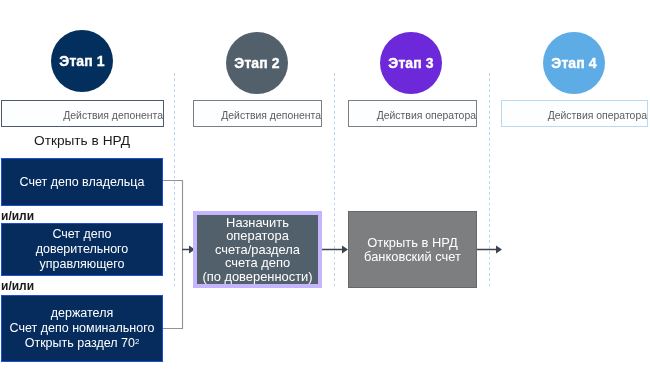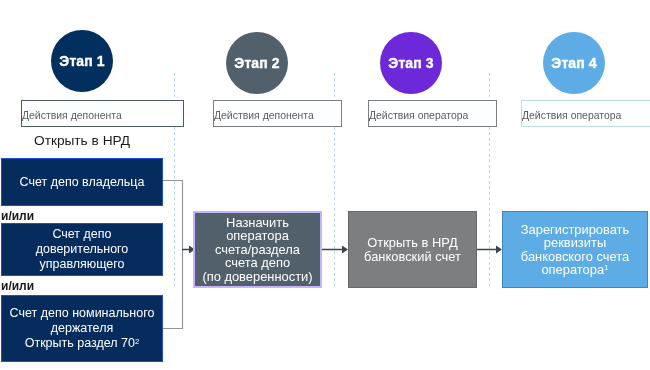--- a/index.html
+++ b/index.html
@@ -5,22 +5,22 @@
   html,body{margin:0;padding:0;background:#ffffff;}
   body{width:650px;height:370px;position:relative;overflow:hidden;
        font-family:"Liberation Sans",sans-serif;-webkit-font-smoothing:antialiased;}
   .stage{position:absolute;left:0;top:8px;width:550px;height:370px;}
 
   .circle{position:absolute;border-radius:50%;display:flex;align-items:center;
           justify-content:center;color:#ffffff;font-weight:bold;font-size:14px;
           letter-spacing:.1px;-webkit-text-stroke:0.35px #ffffff;}
 
   .lbl{position:absolute;background:#fdfeff;display:flex;align-items:center;
-       justify-content:flex-start;font-size:10.45px;color:#5c5c5c;box-sizing:border-box;
-       border:1px solid #7e7e7e;padding-top:3px;margin-left:20px;}
+       justify-content:flex-end;font-size:10.45px;color:#5c5c5c;box-sizing:border-box;
+       border:1px solid #7e7e7e;padding-top:3px;}
 
   .mbox{position:absolute;display:flex;align-items:center;justify-content:center;
         text-align:center;color:#ffffff;font-size:12.9px;line-height:13.5px;
         box-sizing:border-box;}
 
   .nbox{position:absolute;display:flex;align-items:center;justify-content:center;
         text-align:center;color:#ffffff;font-size:12.5px;line-height:15px;
         background:#052c5c;box-sizing:border-box;border:1px solid #1d4ed8;}
 
   .orlbl{position:absolute;text-align:left;font-size:12px;font-weight:bold;color:#1b1b1b;}
@@ -89,22 +89,22 @@
       <div>управляющего</div>
     </div>
   </div>
 
   <div class="orlbl" style="left:1px;top:271px;width:162px;">
     <span>и/или</span>
   </div>
 
   <div class="nbox" style="left:1px;top:287px;width:162px;height:67px;">
     <div>
+      <div>держателя</div>
       <div>Счет депо номинального</div>
-      <div>держателя</div>
       <div><span>Открыть раздел 70</span><sup>2</sup></div>
     </div>
   </div>
 
   <svg class="connector" style="position:absolute;left:160px;top:168px;width:40px;height:160px;overflow:visible;">
     <path d="M3,4.5 L22.5,4.5 L22.5,152.5 L3,152.5" fill="none" stroke="#949494" stroke-width="1.15"></path>
   </svg>
 
   <svg style="position:absolute;left:177px;top:233px;width:20px;height:18px;overflow:visible;">
     <path d="M5,8.5 L14,8.5" stroke="#3b4450" stroke-width="1.5" fill="none"></path>
@@ -112,39 +112,31 @@
   </svg>
   <svg style="position:absolute;left:318px;top:233px;width:32px;height:18px;overflow:visible;">
     <path d="M2,8.5 L26,8.5" stroke="#3b4450" stroke-width="1.5" fill="none"></path>
     <path d="M24,4.6 L30,8.5 L24,12.4 Z" fill="#3b4450"></path>
   </svg>
   <svg style="position:absolute;left:473px;top:233px;width:32px;height:18px;overflow:visible;">
     <path d="M2,8.5 L25,8.5" stroke="#3b4450" stroke-width="1.5" fill="none"></path>
     <path d="M23,4.6 L29,8.5 L23,12.4 Z" fill="#3b4450"></path>
   </svg>
 
-  <div class="mbox" style="left:193px;top:203px;width:129px;height:77px;background:#51606b;border:2px solid #c4b5fd;">
+  <div class="mbox" style="left:193px;top:203px;width:129px;height:77px;background:#51606b;border:4px solid #c4b5fd;">
     <div>
       <div>Назначить</div>
       <div>оператора</div>
       <div>счета/раздела</div>
       <div>счета депо</div>
       <div>(по доверенности)</div>
     </div>
   </div>
 
   <div class="mbox" style="left:348px;top:203px;width:129px;height:77px;background:#7d7e80;border:1px solid #676869;">
     <div>
       <div>Открыть в НРД</div>
       <div>банковский счет</div>
     </div>
   </div>
 
-  <div class="mbox" style="left:502px;top:203px;width:146px;height:77px;background:#5dace6;border:1px solid #3c87c0;">
-    <div>
-      <div>Зарегистрировать</div>
-      <div>реквизиты</div>
-      <div>банковского счета</div>
-      <div><span>оператора</span><sup>1</sup></div>
-    </div>
-  </div>
 
 </div>
 
 </body></html>

